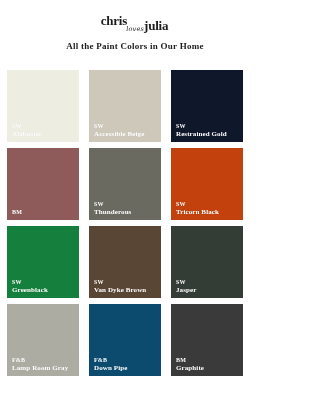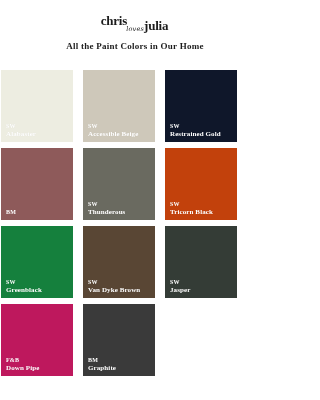--- a/index.html
+++ b/index.html
@@ -67,21 +67,21 @@
     font-size: 9px;
     font-weight: 700;
     color: #1c1c1c;
     letter-spacing: 0.25px;
   }
 
   
   .grid {
     position: absolute;
     top: 70px;
-    left: 1px;
+    left: 7px;
     width: 236px;
     display: grid;
     grid-template-columns: repeat(3, 72px);
     grid-auto-rows: 72px;
     column-gap: 10px;
     row-gap: 6px;
   }
 
   .swatch {
     position: relative;
@@ -174,21 +174,27 @@
           <span class="swatch-brand">SW</span>
           <span class="swatch-name">Van Dyke Brown</span>
         </div>
       </div>
       <div class="swatch" style="background: rgb(52, 60, 54);">
         <div class="swatch-label">
           <span class="swatch-brand">SW</span>
           <span class="swatch-name">Jasper</span>
         </div>
       </div>
-      <div class="swatch" style="background: #be185d;">
+      <div class="swatch" style="background: rgb(172, 172, 163);">
+        <div class="swatch-label">
+          <span class="swatch-brand">F&amp;B</span>
+          <span class="swatch-name">Lamp Room Gray</span>
+        </div>
+      </div>
+      <div class="swatch" style="background: #0c4a6e;">
         <div class="swatch-label">
           <span class="swatch-brand">F&amp;B</span>
           <span class="swatch-name">Down Pipe</span>
         </div>
       </div>
       <div class="swatch" style="background: rgb(58, 58, 58);">
         <div class="swatch-label">
           <span class="swatch-brand">BM</span>
           <span class="swatch-name">Graphite</span>
         </div>

